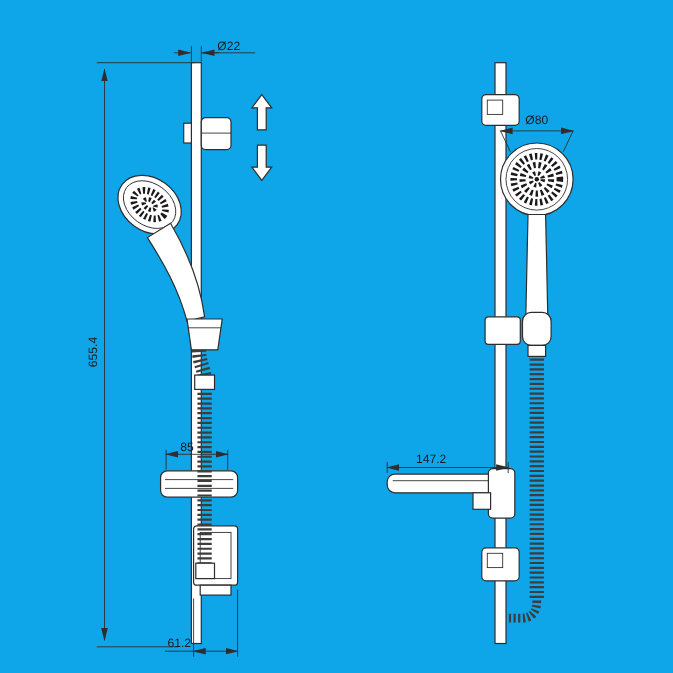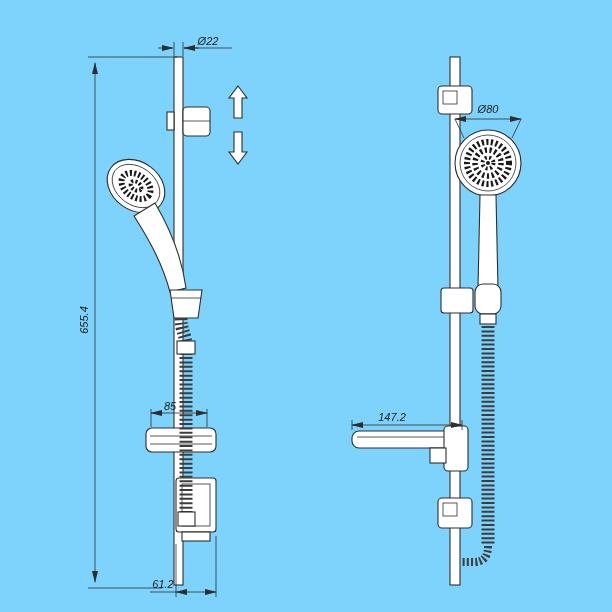--- a/index.html
+++ b/index.html
@@ -1,18 +1,18 @@
 <!DOCTYPE html>
 <html><head>
 <meta charset="utf-8">
 <style>
   html,body{margin:0;padding:0;background:#ffffff;}
   .stage{
-    position:relative;width:612px;height:612px;background:#7dd3fc;
-    font-family:"Liberation Sans",sans-serif;overflow:hidden;font-style:italic;
+    position:relative;width:612px;height:612px;background:#0ea5e9;
+    font-family:"Liberation Sans",sans-serif;overflow:hidden;
   }
   svg{display:block;}
   text{
     font-family:"Liberation Sans",sans-serif;
     font-size:11px;fill:#1c1c1c;
   }
   .outline{fill:#ffffff;stroke:#2e2e2e;stroke-width:1.1;}
   .thin{fill:none;stroke:#2e2e2e;stroke-width:0.8;}
   .dim{fill:none;stroke:#2e2e2e;stroke-width:0.8;}
   .rib{fill:none;stroke:#3d3d3d;stroke-width:13;stroke-dasharray:2 2.4;}

